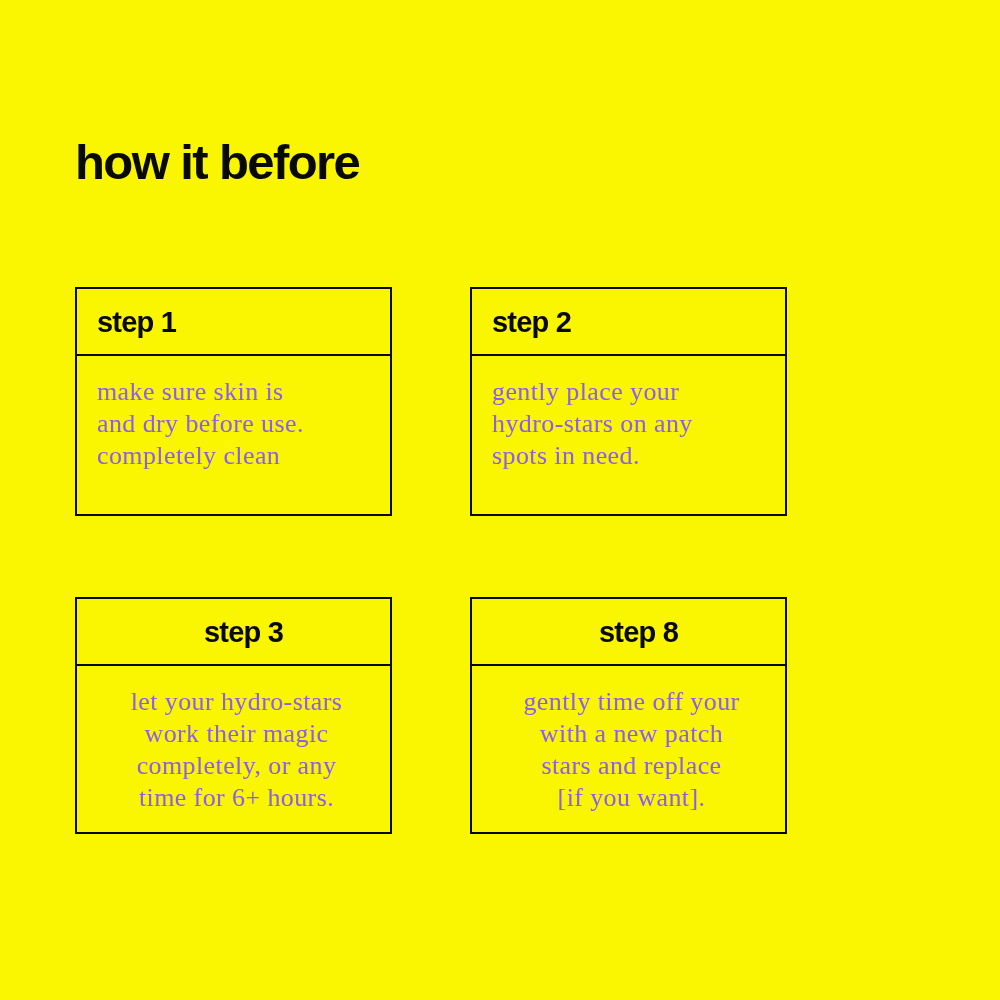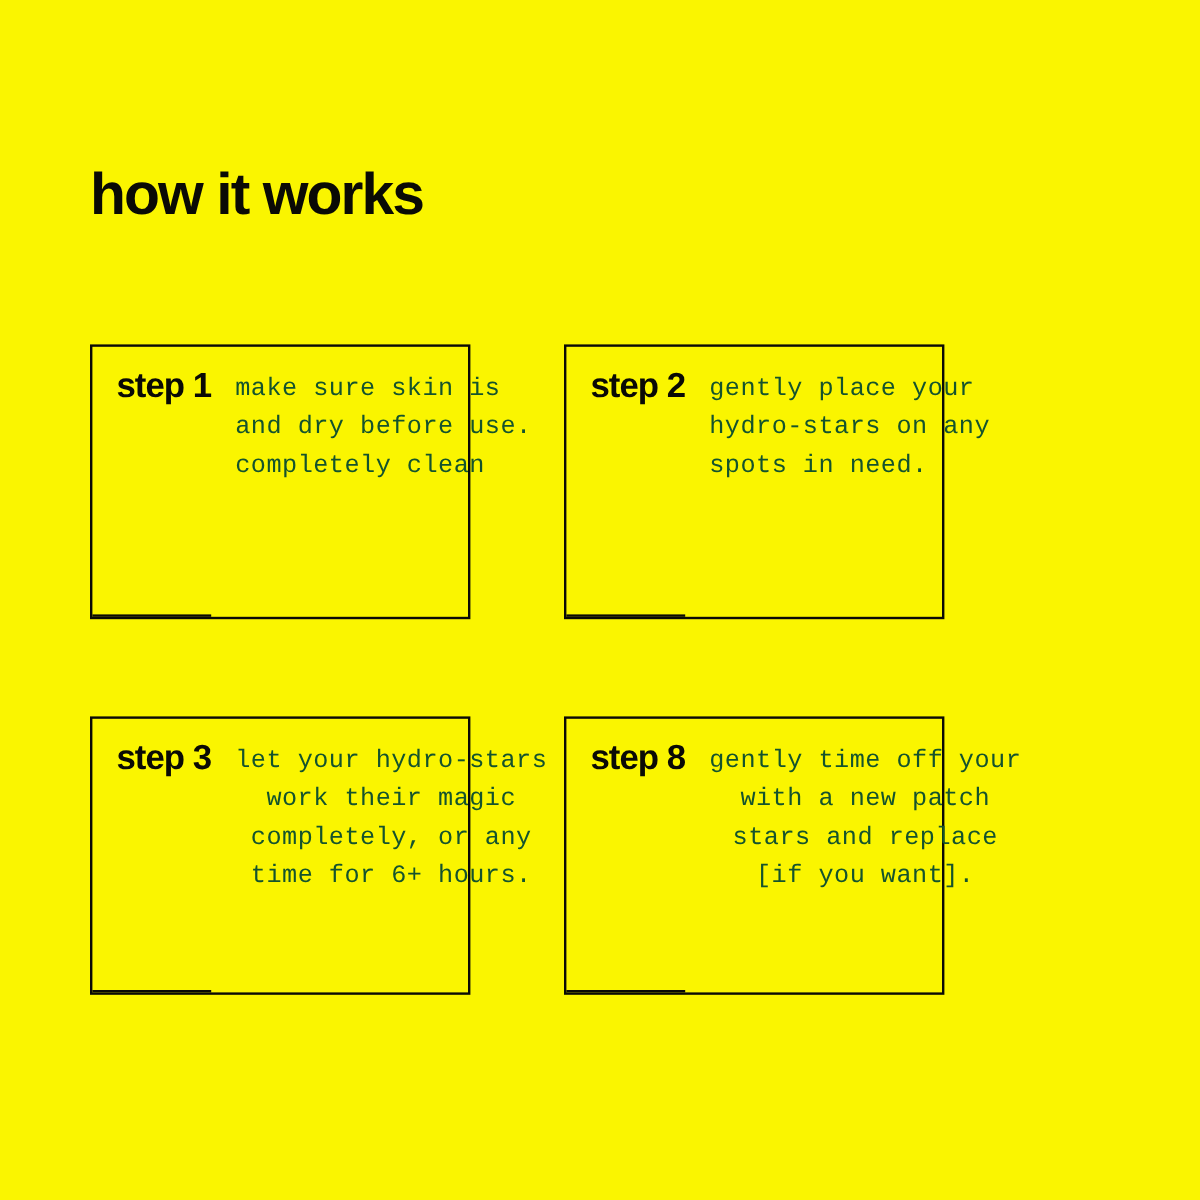--- a/index.html
+++ b/index.html
@@ -55,21 +55,21 @@
   .grid-row.row-top {
     margin-bottom: 81px;
   }
 
   .step-card {
     width: 317px;
     box-sizing: border-box;
     border: 2px solid #0a0a05;
     background: #faf500;
     display: flex;
-    flex-direction: row;
+    flex-direction: column;
   }
 
   .step-card.card-tall {
     min-height: 229px;
   }
 
   .step-card.card-short {
     min-height: 232px;
     text-align: center;
   }
@@ -90,35 +90,35 @@
     white-space: nowrap;
   }
 
   .card-body {
     flex: 1 1 auto;
     padding: 20px 14px 18px 20px;
     box-sizing: border-box;
   }
 
   .card-body-line {
-    font-family: Liberation Mono, monospace;
-    font-size: 21px;
+    font-family: Liberation Serif, serif;
+    font-size: 26px;
     font-weight: 400;
-    color: #14532d;
+    color: #8b5cf6;
     line-height: 32px;
     letter-spacing: 0.4px;
     white-space: pre;
   }
 </style>
 </head>
 <body>
 
 <div class="page">
 
-  <h1 class="page-title">how it works</h1>
+  <h1 class="page-title">how it before</h1>
 
   <div class="card-grid">
 
     <div class="grid-row row-top">
 
       <div class="step-card card-tall">
         <div class="card-header">
           <div class="card-header-title">step 1</div>
         </div>
         <div class="card-body">

